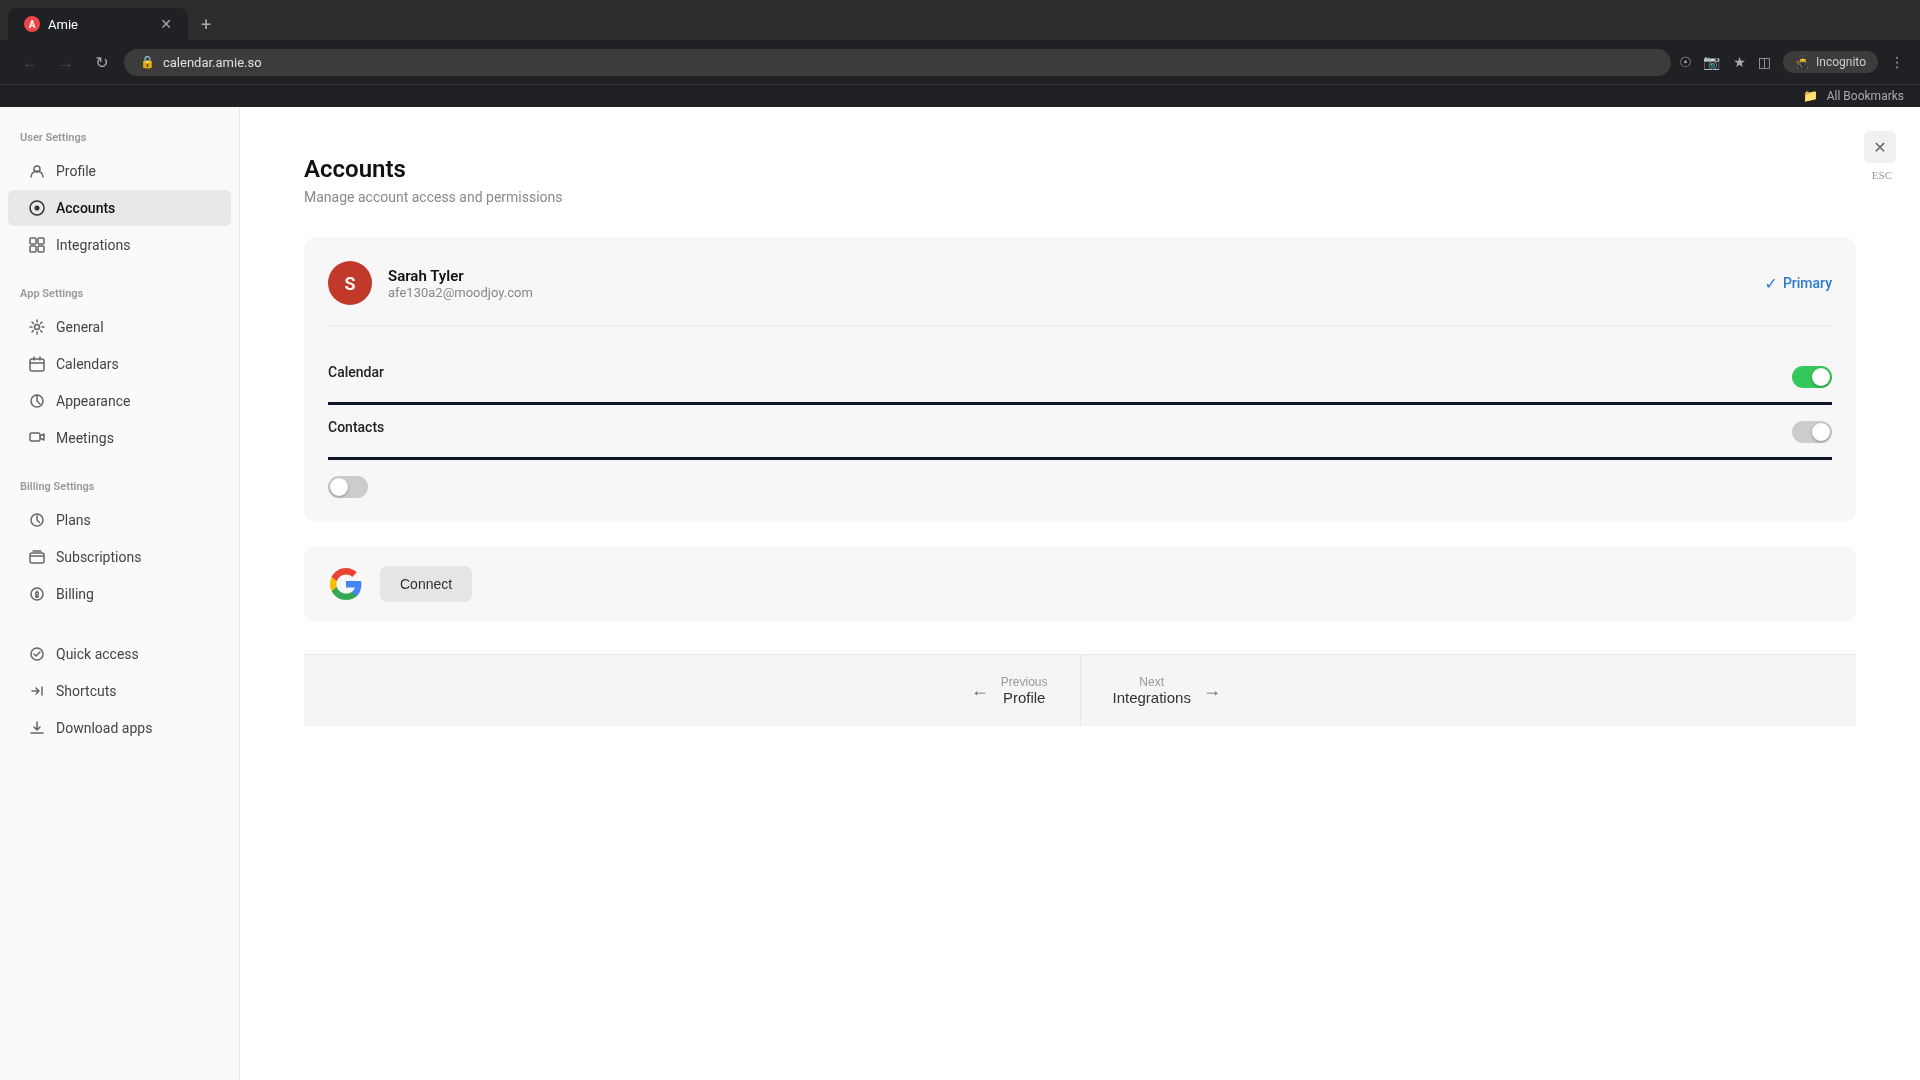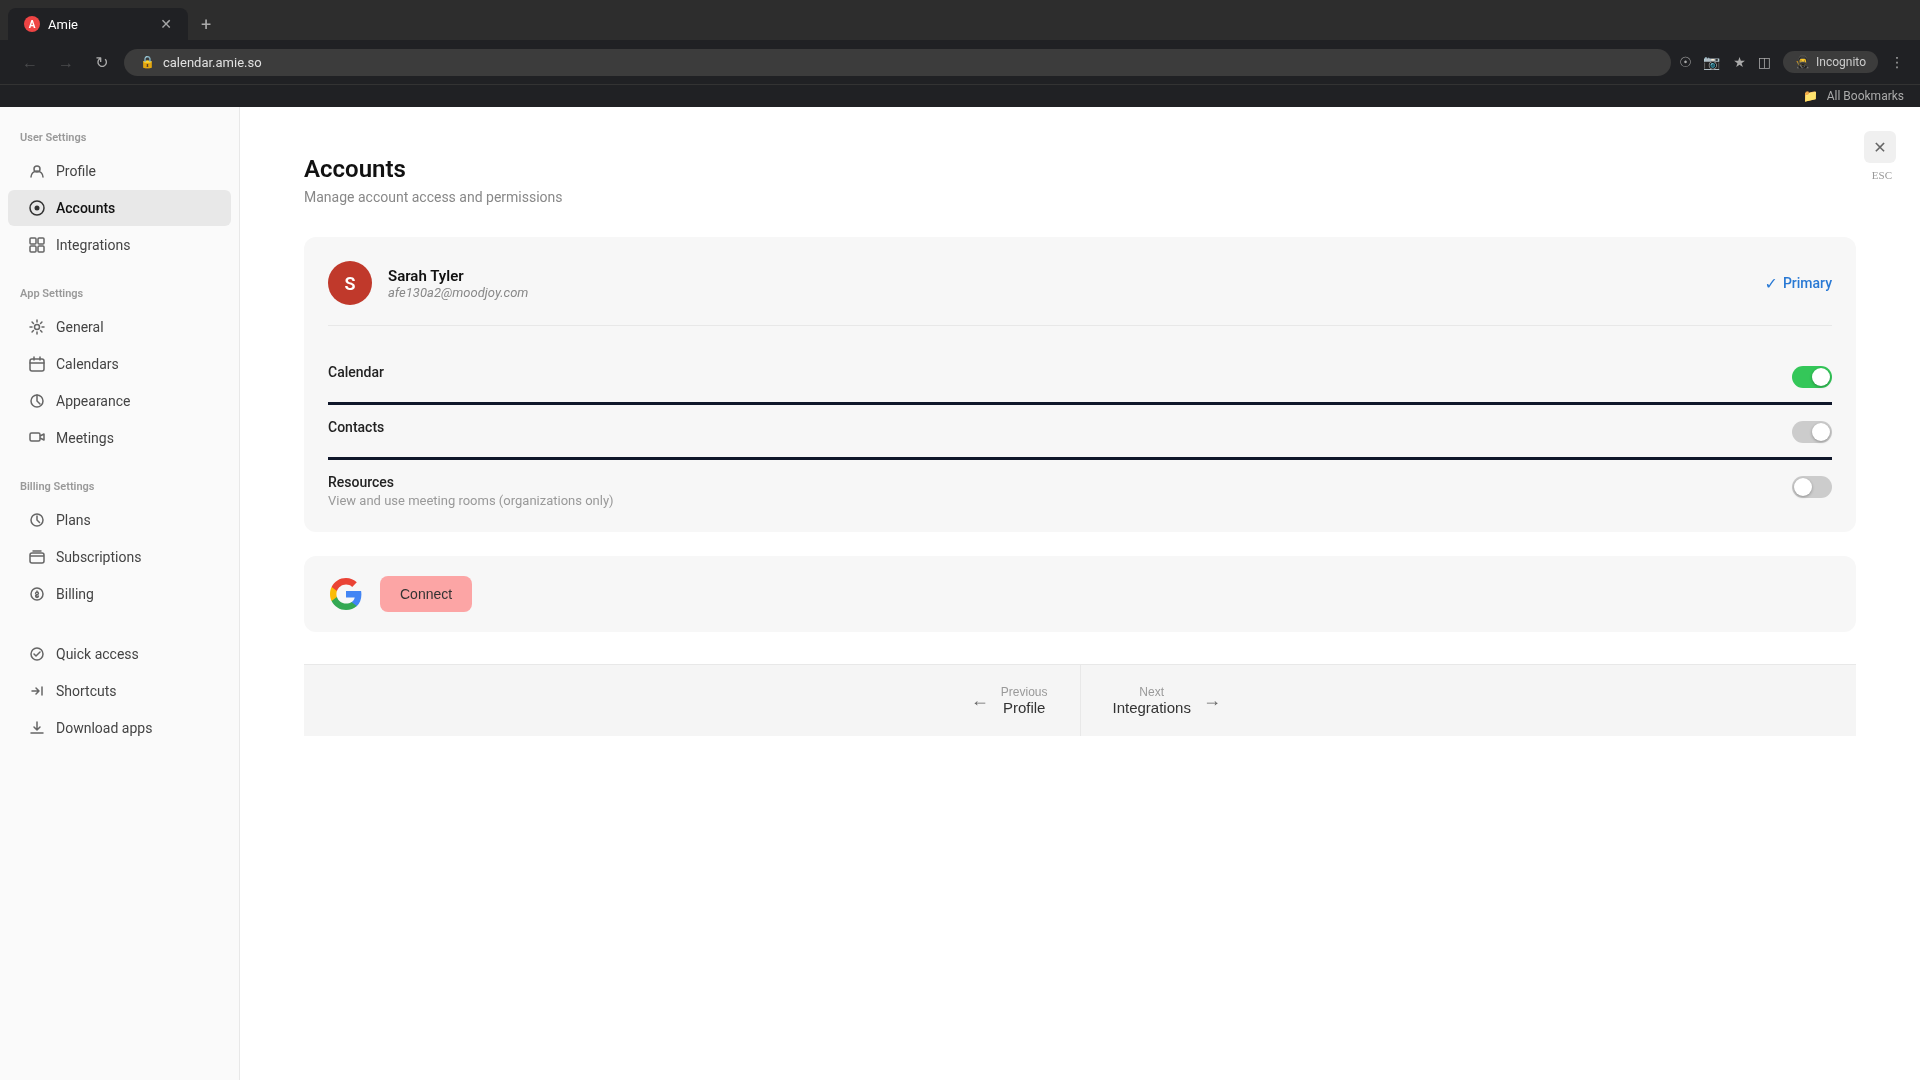--- a/index.html
+++ b/index.html
@@ -40,21 +40,21 @@
 
     .page-title { font-size: 24px; font-weight: 600; color: #111; margin-bottom: 6px; }
     .page-subtitle { font-size: 14px; color: #888; margin-bottom: 32px; }
 
     
     .account-card { background: #f7f7f7; border-radius: 12px; padding: 24px; margin-bottom: 24px; }
     .account-header { display: flex; align-items: center; gap: 16px; margin-bottom: 24px; border-bottom: 1px solid #e8e8e8; padding-bottom: 20px; }
     .account-avatar { width: 44px; height: 44px; border-radius: 50%; background: #c0392b; display: flex; align-items: center; justify-content: center; font-size: 18px; font-weight: 600; color: white; flex-shrink: 0; }
     .account-info { flex: 1; }
     .account-name { font-size: 15px; font-weight: 600; color: #111; }
-    .account-email { font-size: 13px; color: #888; font-style: italic; }
+    .account-email { font-size: 13px; color: #888; }
     .primary-badge { display: flex; align-items: center; gap: 5px; color: #2979d4; font-size: 14px; font-weight: 500; }
     .primary-check { color: #2979d4; font-size: 16px; }
 
     
     .permission-row { display: flex; align-items: flex-start; justify-content: space-between; padding: 14px 0; border-bottom: 3px solid #0f172a; }
     .permission-row:last-child { border-bottom: none; padding-bottom: 0; }
     .permission-info { flex: 1; }
     .permission-title { font-size: 14px; font-weight: 500; color: #222; margin-bottom: 3px; }
     .permission-desc { font-size: 13px; color: #999; }
 
@@ -65,21 +65,21 @@
     .toggle.transitioning { background: #ccc; }
     .toggle-thumb { width: 18px; height: 18px; border-radius: 50%; background: white; position: absolute; top: 2px; transition: left 0.2s; box-shadow: 0 1px 3px rgba(0,0,0,0.3); }
     .toggle.on .toggle-thumb { left: 20px; }
     .toggle.off .toggle-thumb { left: 2px; }
     .toggle.transitioning .toggle-thumb { left: 20px; }
 
     
     .google-account-row { background: #f7f7f7; border-radius: 12px; padding: 20px 24px; display: flex; align-items: center; gap: 16px; margin-bottom: 32px; }
     .google-logo { width: 36px; height: 36px; flex-shrink: 0; }
     .google-account-label { flex: 1; font-size: 15px; font-weight: 500; color: #222; }
-    .connect-btn { background: #fca5a5; border: none; border-radius: 8px; padding: 10px 20px; font-size: 14px; font-weight: 500; color: #333; cursor: pointer; }
+    .connect-btn { background: #e5e5e5; border: none; border-radius: 8px; padding: 10px 20px; font-size: 14px; font-weight: 500; color: #333; cursor: pointer; }
 
     
     .nav-footer { display: flex; border-top: 1px solid #e8e8e8; position: sticky; bottom: 0; background: white; }
     .nav-footer-btn { flex: 1; padding: 20px 32px; display: flex; align-items: center; cursor: pointer; border: none; background: #f5f5f5; }
     .nav-footer-btn:first-child { border-right: 1px solid #e8e8e8; justify-content: flex-end; gap: 12px; }
     .nav-footer-btn:last-child { justify-content: flex-start; gap: 12px; }
     .nav-label { text-align: center; }
     .nav-label-sub { font-size: 12px; color: #999; }
     .nav-label-main { font-size: 15px; font-weight: 500; color: #333; }
     .nav-arrow { font-size: 18px; color: #666; }
@@ -313,24 +313,20 @@
       <div class="permission-row">
         <div class="permission-info">
           <div class="permission-title">Contacts</div>
         </div>
         <div class="toggle transitioning">
           <div class="toggle-thumb"></div>
         </div>
       </div>
 
       <div class="permission-row">
-        <div class="permission-info">
-          <div class="permission-title">Resources</div>
-          <div class="permission-desc">View and use meeting rooms (organizations only)</div>
-        </div>
         <div class="toggle off">
           <div class="toggle-thumb"></div>
         </div>
       </div>
 
     </div>
 
     <div class="google-account-row">
       <svg class="google-logo" viewBox="0 0 36 36" width="36" height="36">
         <path d="M33.4 18.4c0-1.1-.1-2.2-.3-3.3H18v6.3h8.7c-.4 2-1.5 3.7-3.2 4.8v4h5.2c3-2.8 4.7-6.9 4.7-11.8z" fill="#4285F4"></path>

